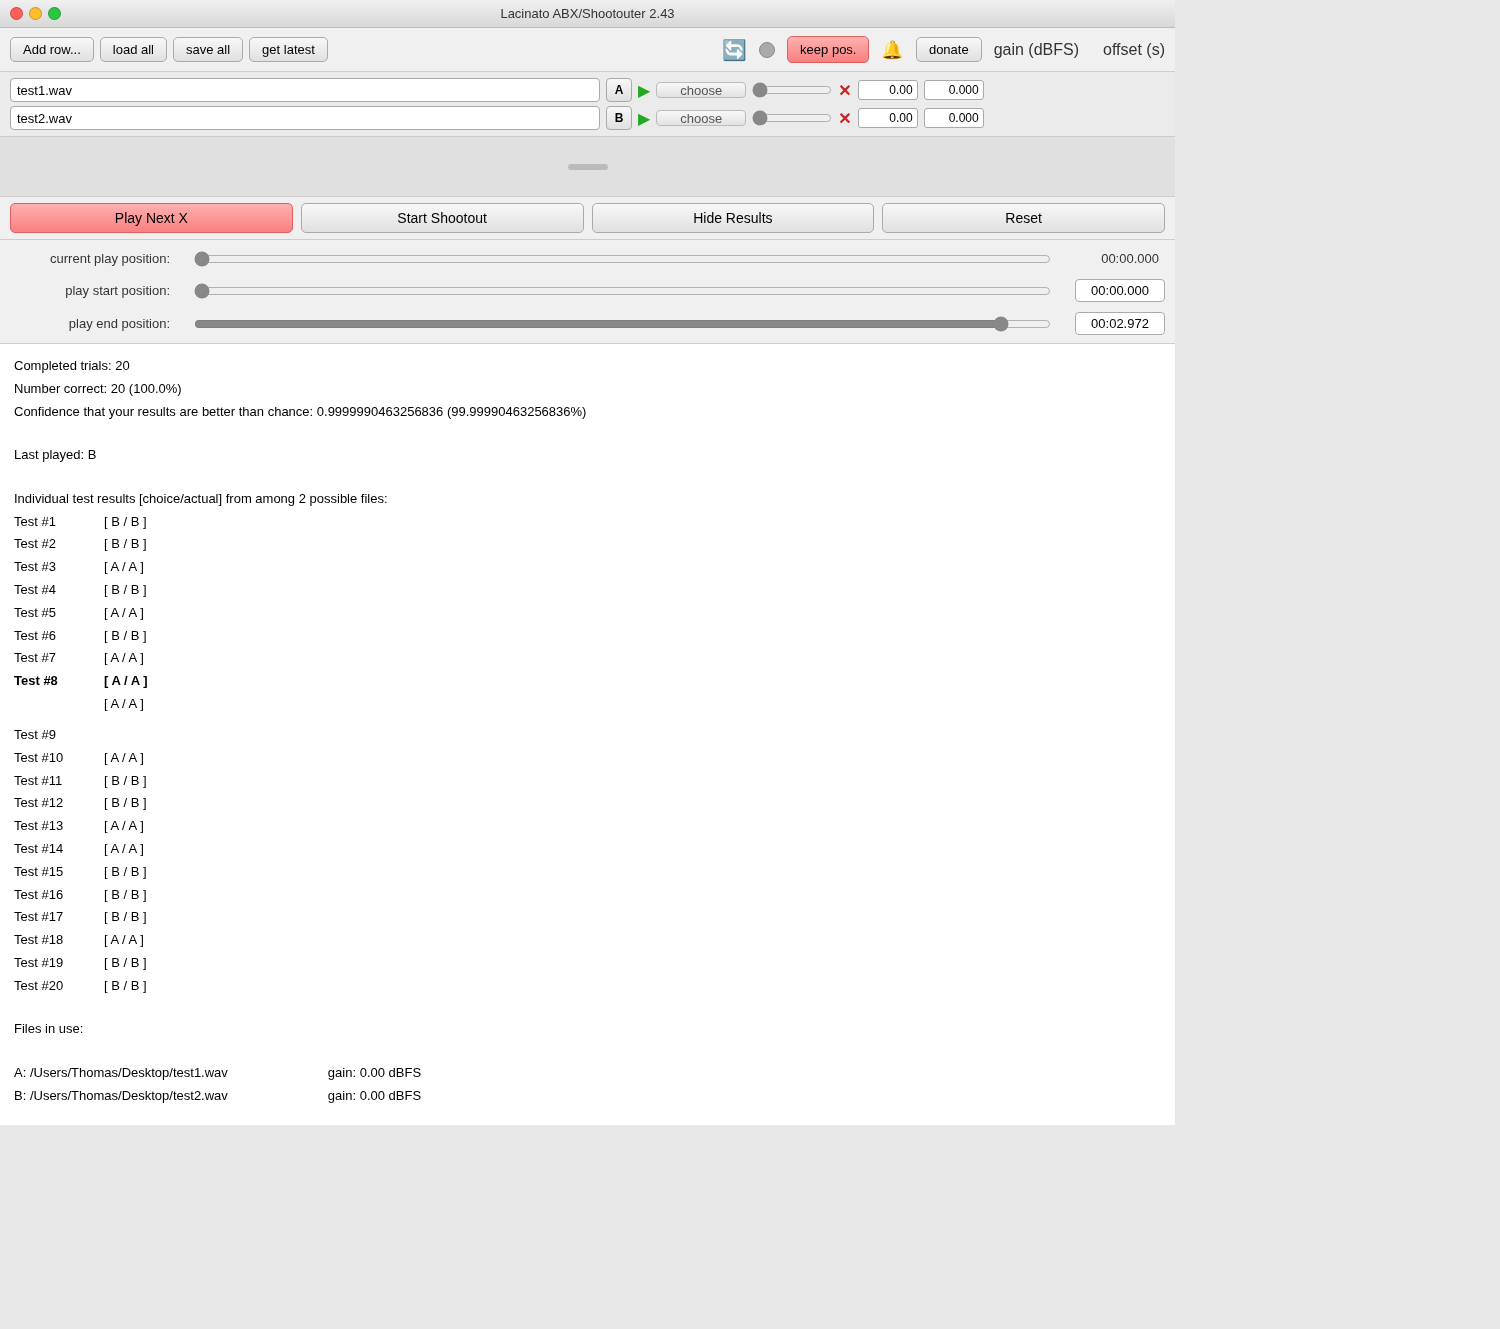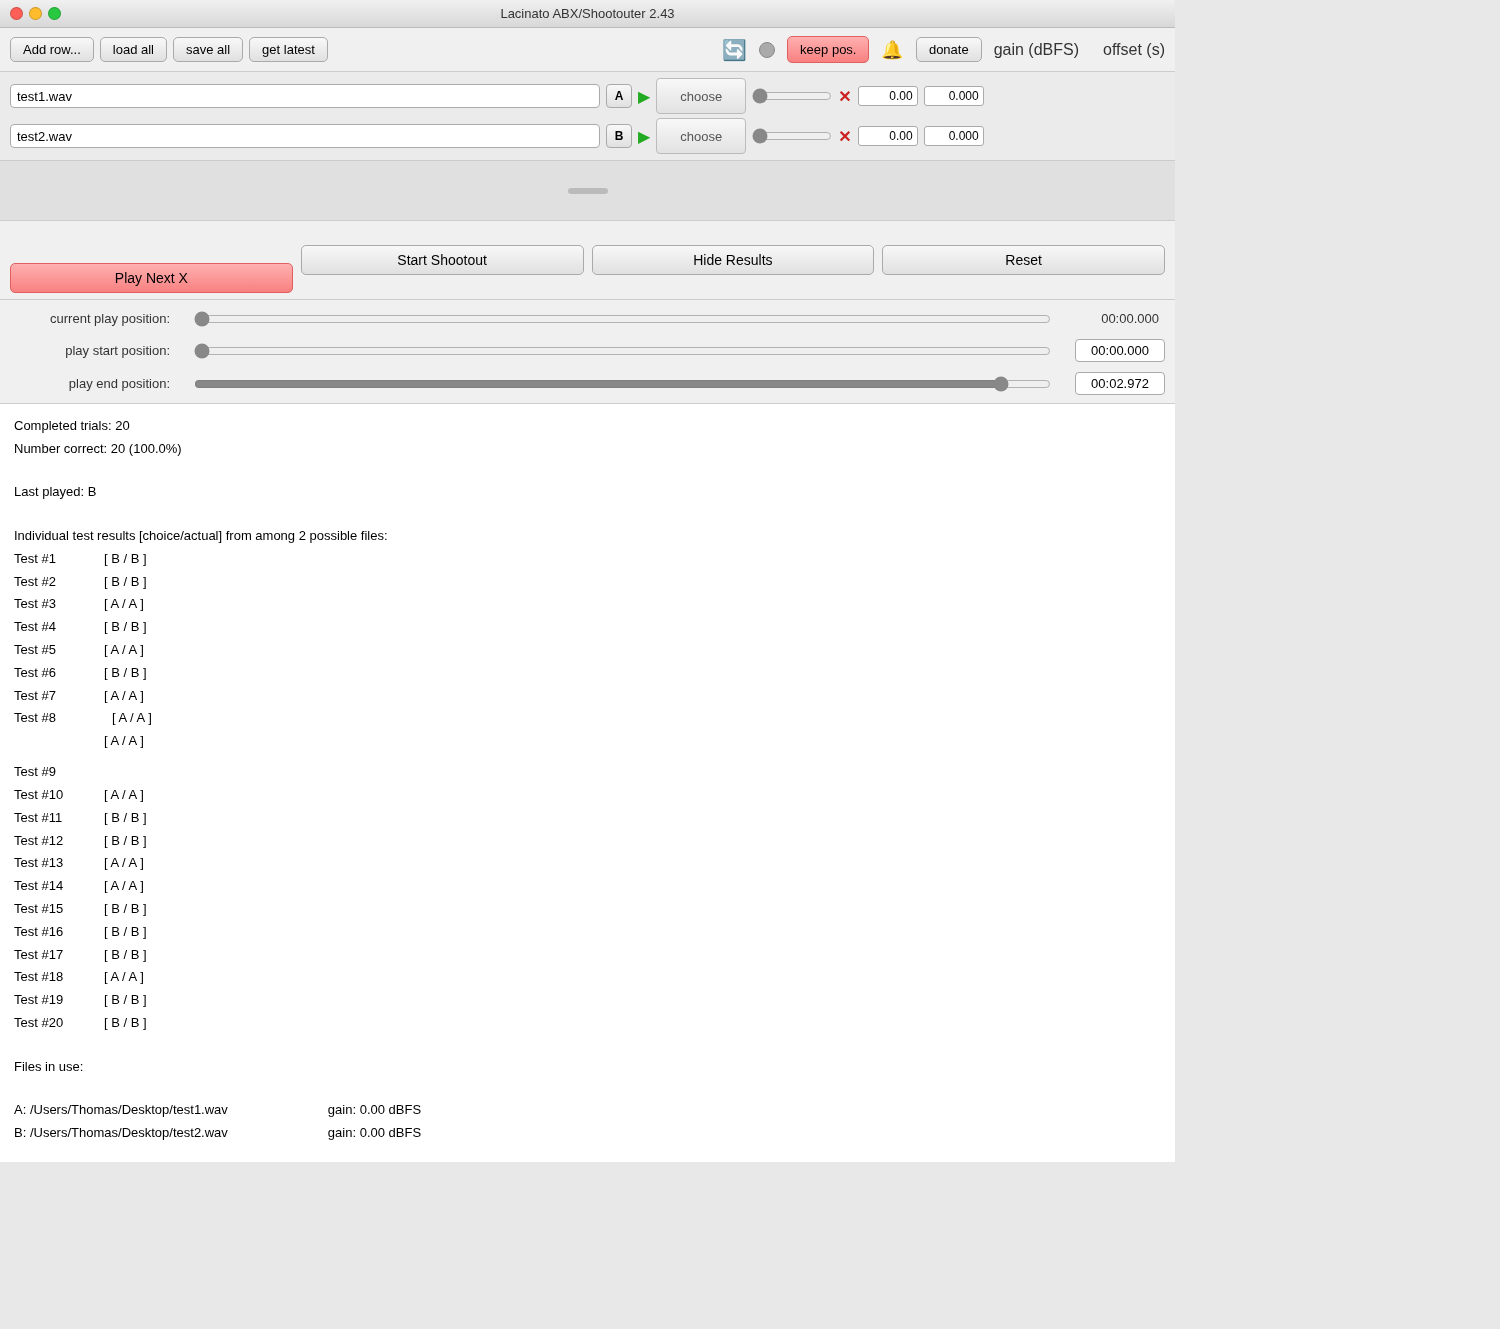--- a/index.html
+++ b/index.html
@@ -104,21 +104,21 @@
     }
     .play-btn {
       background: none;
       border: none;
       cursor: pointer;
       color: #22aa22;
       font-size: 16px;
     }
     .choose-btn {
       min-width: 90px;
-      height: 36px;
+      height: 16px;
       border: 1px solid #bbb;
       border-radius: 4px;
       background: linear-gradient(180deg, #f8f8f8 0%, #e2e2e2 100%);
       font-size: 13px;
       cursor: pointer;
       color: #555;
       padding: 0 7px;
     }
     .slider-small {
       width: 80px;
@@ -173,21 +173,20 @@
     }
     .btn-pink {
       background: linear-gradient(180deg, #ffb0b0 0%, #f88080 100%);
       border: 1px solid #e06060;
       border-radius: 5px;
       padding: 6px 20px;
       font-size: 14px;
       cursor: pointer;
       color: #000;
       flex: 1;
-      margin-top: 36px;
     }
     .btn-normal {
       background: linear-gradient(180deg, #f8f8f8 0%, #e0e0e0 100%);
       border: 1px solid #aaa;
       border-radius: 5px;
       padding: 6px 20px;
       font-size: 14px;
       cursor: pointer;
       color: #000;
       flex: 1;
@@ -353,20 +352,21 @@
     <div class="pos-row">
       <span class="pos-label">play end position:</span>
       <input type="range" class="pos-slider" min="0" max="100" value="95" style="">
       <input type="text" class="pos-time" value="00:02.972" style="">
     </div>
   </div>
 
   <div class="results-area">
     <div>Completed trials: 20</div>
     <div>Number correct: 20 (100.0%)</div>
+    <div>Confidence that your results are better than chance: 0.9999990463256836 (99.99990463256836%)</div>
     <br>
     <div>Last played: B</div>
     <br>
     <div>Individual test results [choice/actual] from among 2 possible files:</div>
     
     <div id="test-results">
         <div style="display: flex; gap: 20px;">
           <span style="min-width: 70px;">Test #1</span>
           <span>[ B / B ]</span>
         </div>
@@ -387,21 +387,21 @@
           <span>[ A / A ]</span>
         </div>
         <div style="display: flex; gap: 20px;">
           <span style="min-width: 70px;">Test #6</span>
           <span>[ B / B ]</span>
         </div>
         <div style="display: flex; gap: 20px;">
           <span style="min-width: 70px;">Test #7</span>
           <span>[ A / A ]</span>
         </div>
-        <div style="display: flex; gap: 28px;">
+        <div style="display: flex; gap: 20px; font-weight: bold;">
           <span style="min-width: 70px;">Test #8</span>
           <span>[ A / A ]</span>
         </div>
         <div style="display: flex; gap: 20px;">
           <span style="min-width: 70px; margin-top: 31px;">Test #9</span>
           <span>[ A / A ]</span>
         </div>
         <div style="display: flex; gap: 20px;">
           <span style="min-width: 70px;">Test #10</span>
           <span>[ A / A ]</span>

